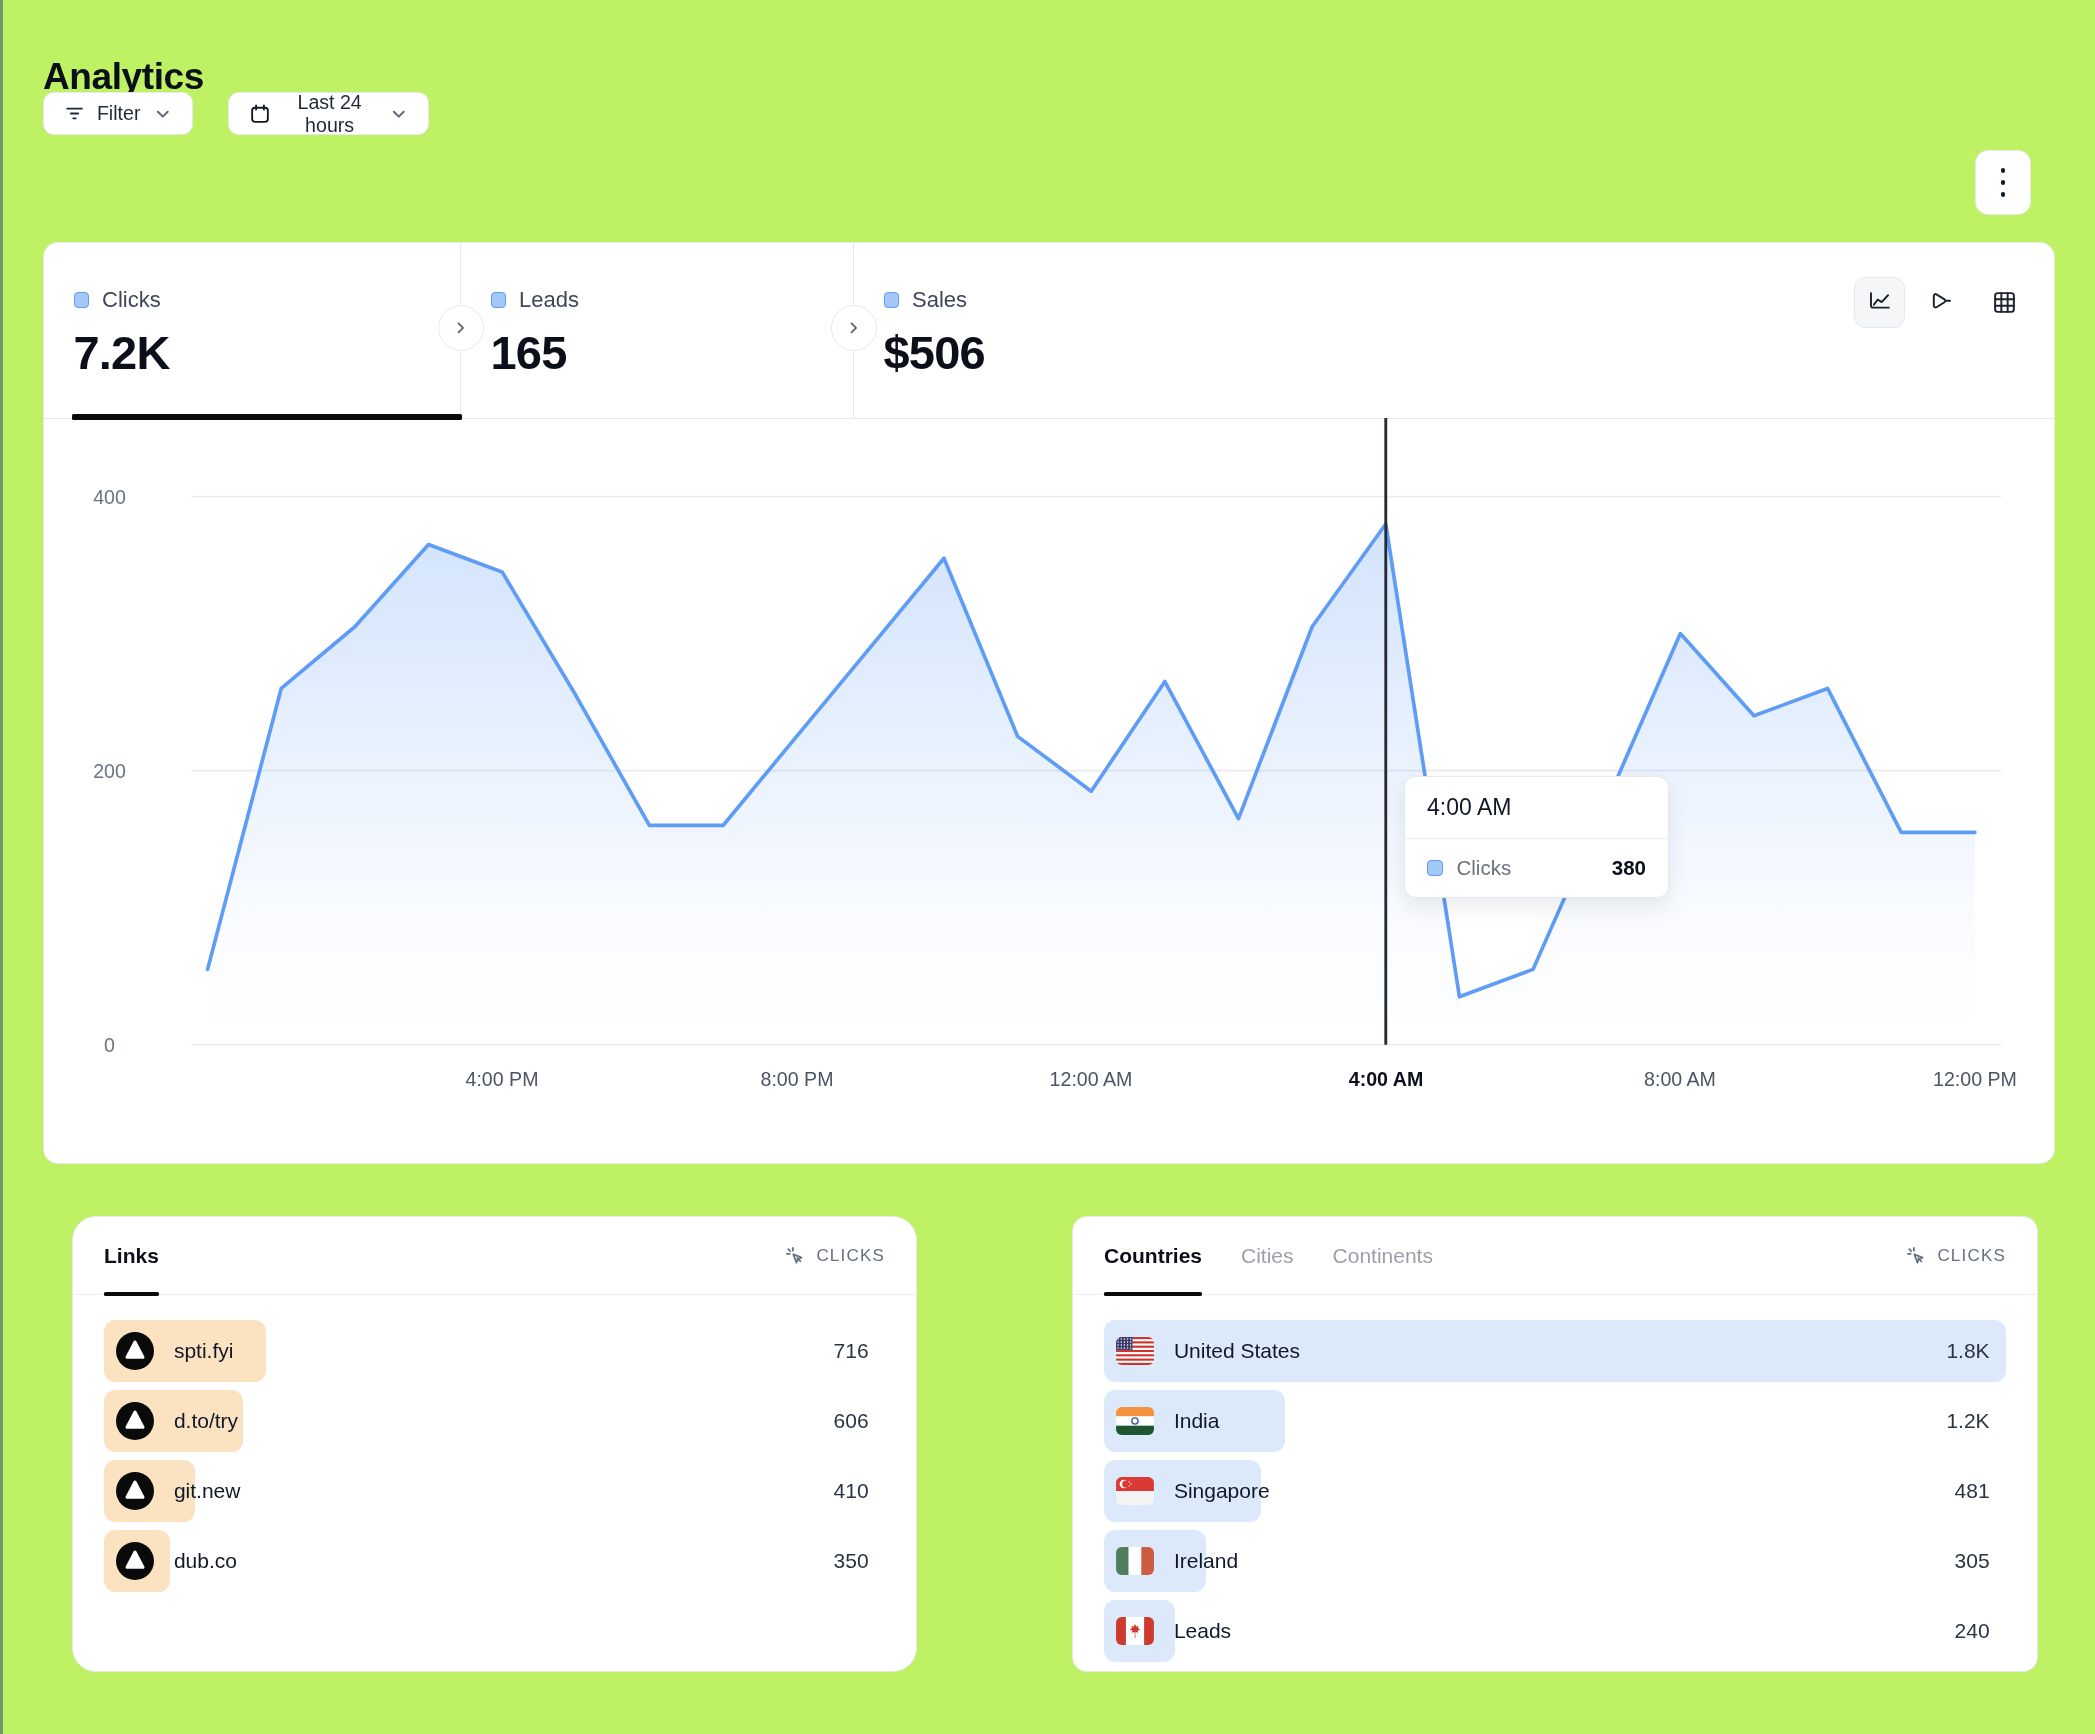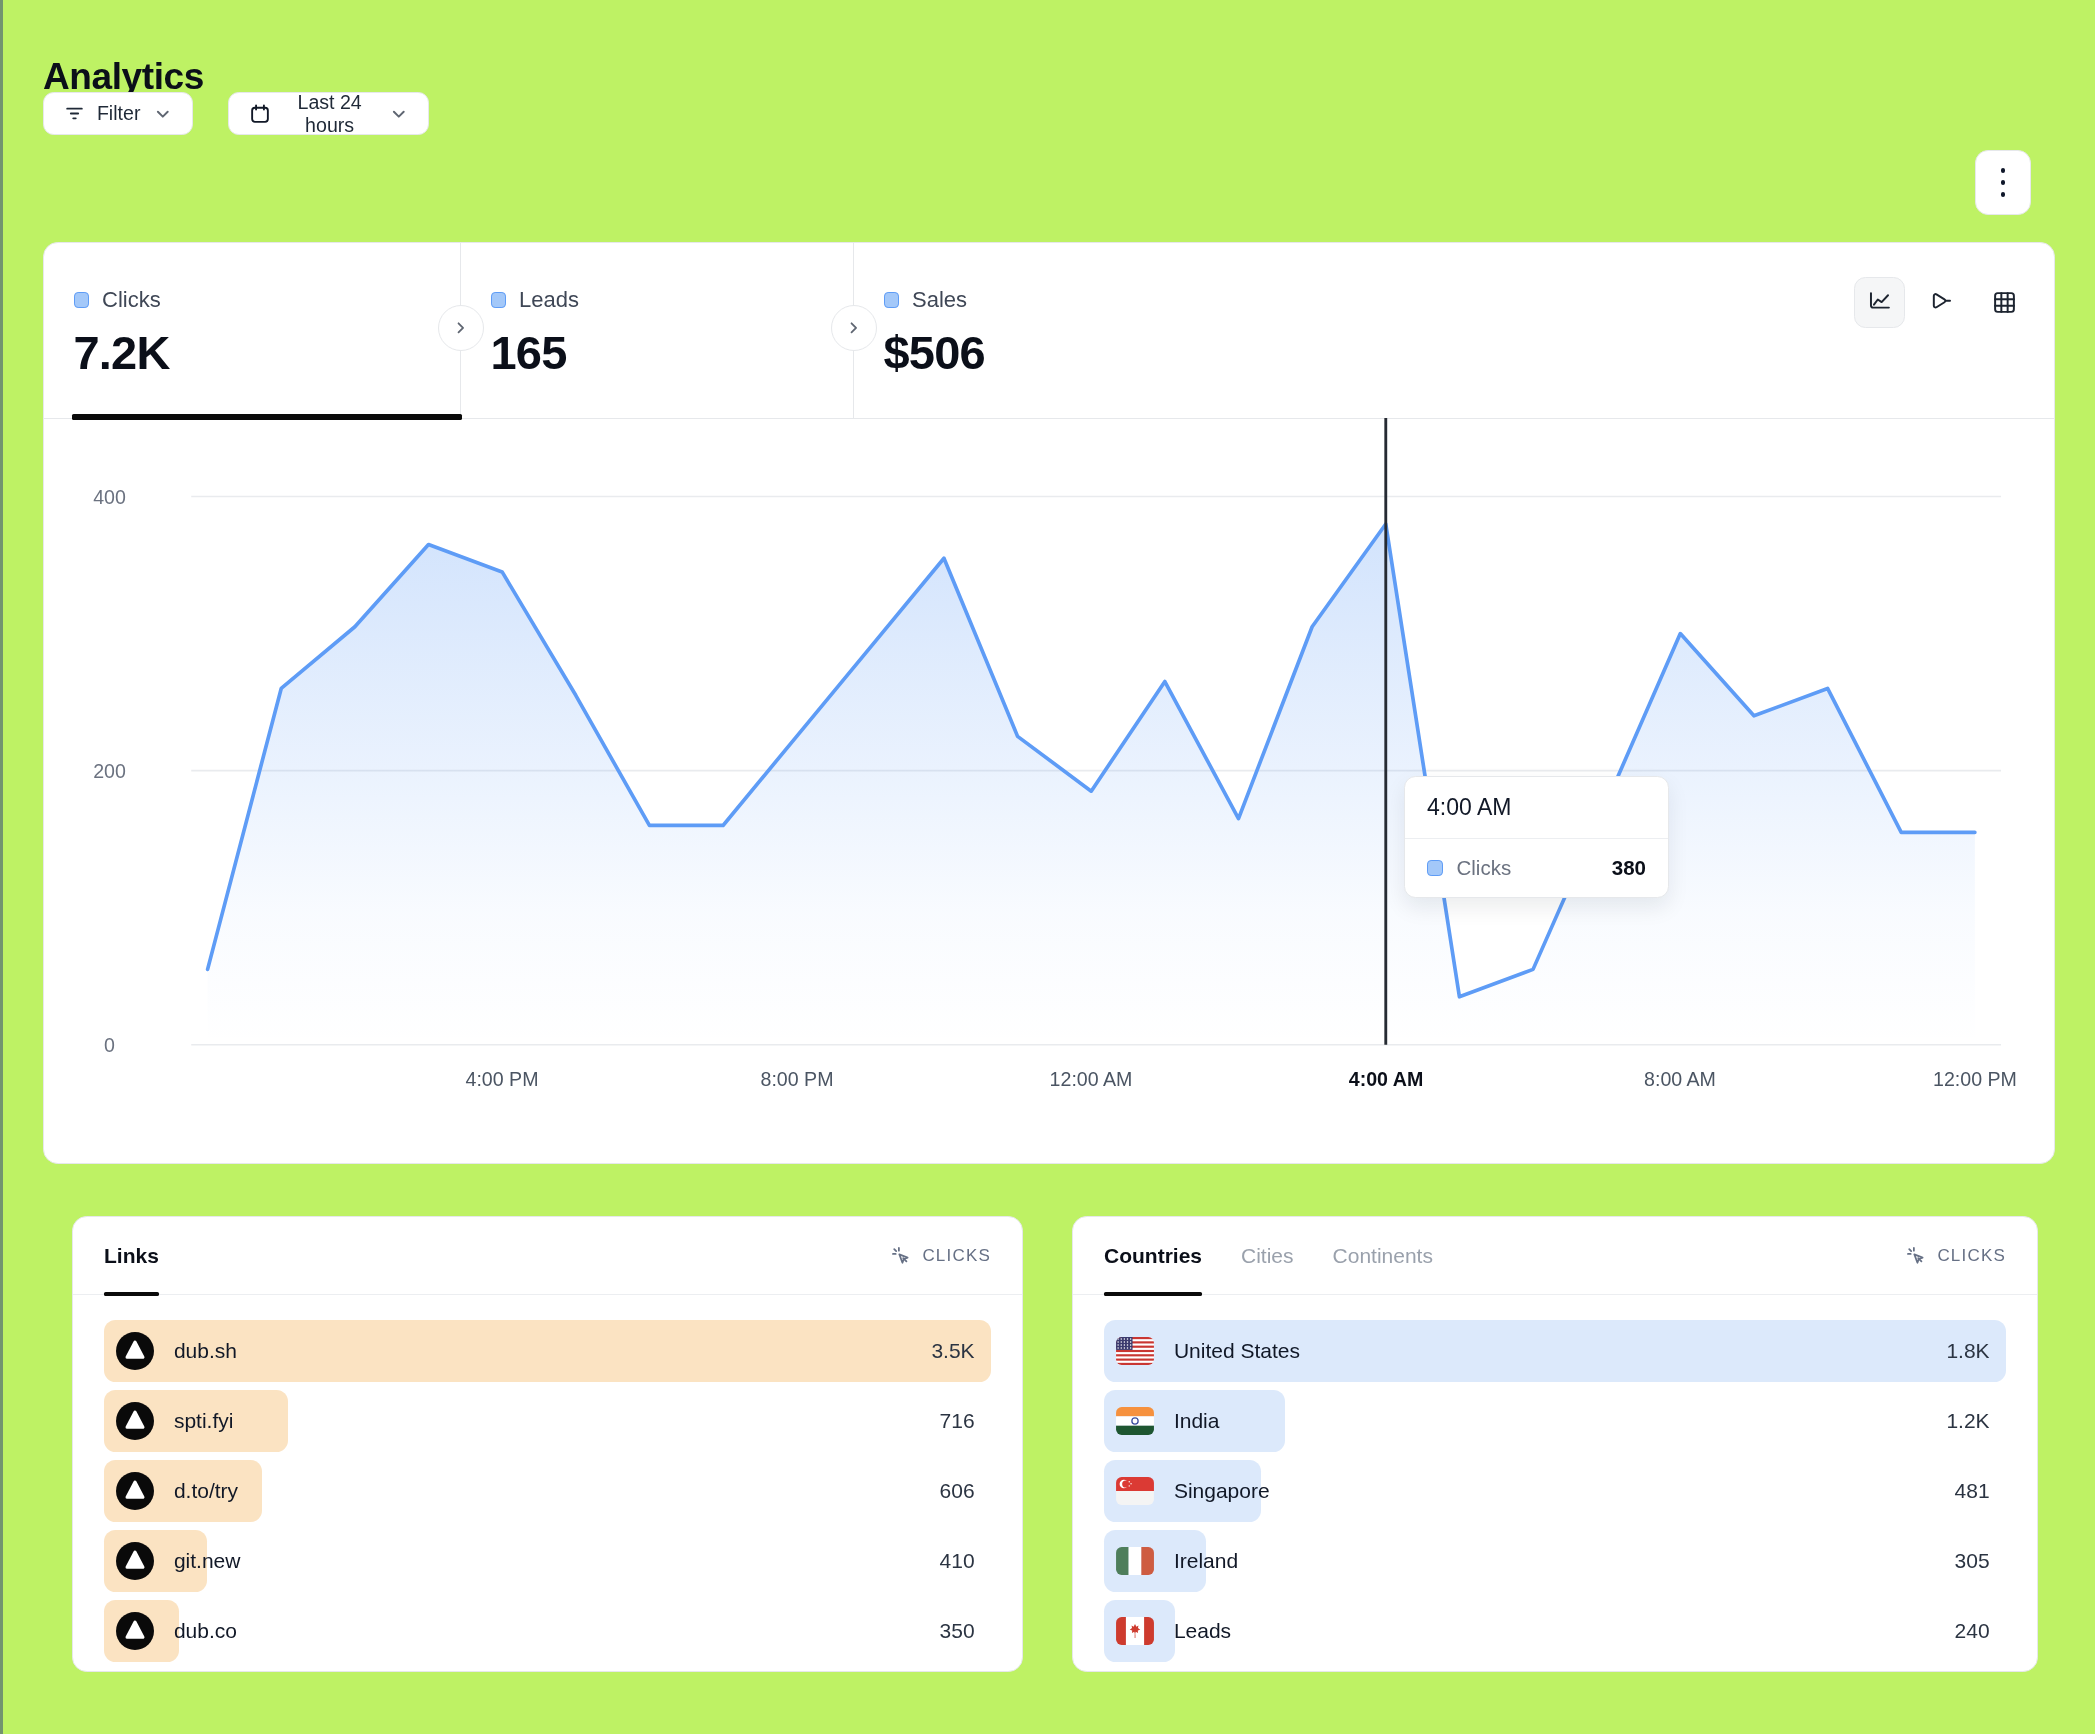--- a/index.html
+++ b/index.html
@@ -39,21 +39,21 @@
   #x-labels{position:absolute;left:147px;top:650px;width:1825px;height:33px;}
   #x-labels span{position:absolute;top:0;transform:translateX(-50%);font-size:19.6px;color:#4b5563;white-space:nowrap;}
   #x-labels span.bold{color:#0b0f19;font-weight:700;}
 
   #chart-tooltip{position:absolute;left:1360px;top:358px;width:265px;background:#fff;border:1.6px solid #e6e8eb;border-radius:11.5px;box-shadow:0 9.8px 21px rgba(15,23,42,.08);z-index:5;box-sizing:border-box;}
   .tt-head{padding:17px 22px;font-size:23px;color:#111827;border-bottom:1.6px solid #eceef1;}
   .tt-row{padding:17px 22px;display:flex;align-items:center;gap:14px;font-size:20.5px;color:#6b7280;}
   .tt-val{margin-left:auto;font-weight:700;color:#0b0f19;}
 
   .panel-card{top:1216px;height:456px;}
-  #links-card{left:72px;width:951px;}
+  #links-card{left:72px;width:845px;border-radius:24px;}
   #geo-card{left:1072px;width:966px;}
   .panel-head{height:77px;padding:0 31px;display:flex;align-items:center;border-bottom:1.6px solid #eceef1;position:relative;}
   .panel-tabs{display:flex;gap:39px;height:100%;}
   .panel-tab{display:flex;align-items:center;font-size:21px;color:#9aa1ac;position:relative;cursor:pointer;}
   .panel-tab.active{color:#0b0f19;font-weight:700;}
   .panel-tab.active::after{content:"";position:absolute;left:0;right:0;bottom:-1.6px;height:4.1px;background:#0a0a0a;border-radius:1.6px;}
   .metric{margin-left:auto;display:flex;gap:10.6px;align-items:center;font-size:17px;letter-spacing:1.2px;color:#667085;font-weight:500;}
   .rows{padding:24.5px 31px 0;}
   .row{position:relative;height:62px;margin-bottom:8.2px;cursor:pointer;}
   .bar{position:absolute;left:0;top:0;height:100%;border-radius:11.5px;}
@@ -220,31 +220,20 @@
           <svg width="22" height="22" viewBox="0 0 26 26" fill="none" stroke="#667085" stroke-width="2.1" stroke-linecap="round" stroke-linejoin="round">
               <path d="M3.5 10.5h3.2M5 5l2.3 2.3M10.5 3.5v3.2"></path>
               <path d="M11 11l9.8 3.9-4.5 1.6-1.6 4.5z"></path>
               <path d="M15.6 15.6l3.8 3.8"></path>
             </svg>
         </span>
         <span>CLICKS</span>
       </div>
     </div>
     <div class="rows links" id="links-rows">
-        <div class="row">
-          <div class="bar links-bar" style="width: 100%;"></div>
-          <div class="row-inner">
-            <svg class="avatar" viewBox="0 0 46 46">
-              <circle cx="23" cy="23" r="23" fill="#0a0a0a"></circle>
-              <path d="M23 12.5 L32.5 30.5 H13.5 Z" fill="#fff" stroke="#fff" stroke-width="4" stroke-linejoin="round"></path>
-            </svg>
-            <span class="row-label">dub.sh</span>
-            <span class="row-value">3.5K</span>
-          </div>
-        </div>
         <div class="row">
           <div class="bar links-bar" style="width: 20.8%;"></div>
           <div class="row-inner">
             <svg class="avatar" viewBox="0 0 46 46">
               <circle cx="23" cy="23" r="23" fill="#0a0a0a"></circle>
               <path d="M23 12.5 L32.5 30.5 H13.5 Z" fill="#fff" stroke="#fff" stroke-width="4" stroke-linejoin="round"></path>
             </svg>
             <span class="row-label">spti.fyi</span>
             <span class="row-value">716</span>
           </div>

